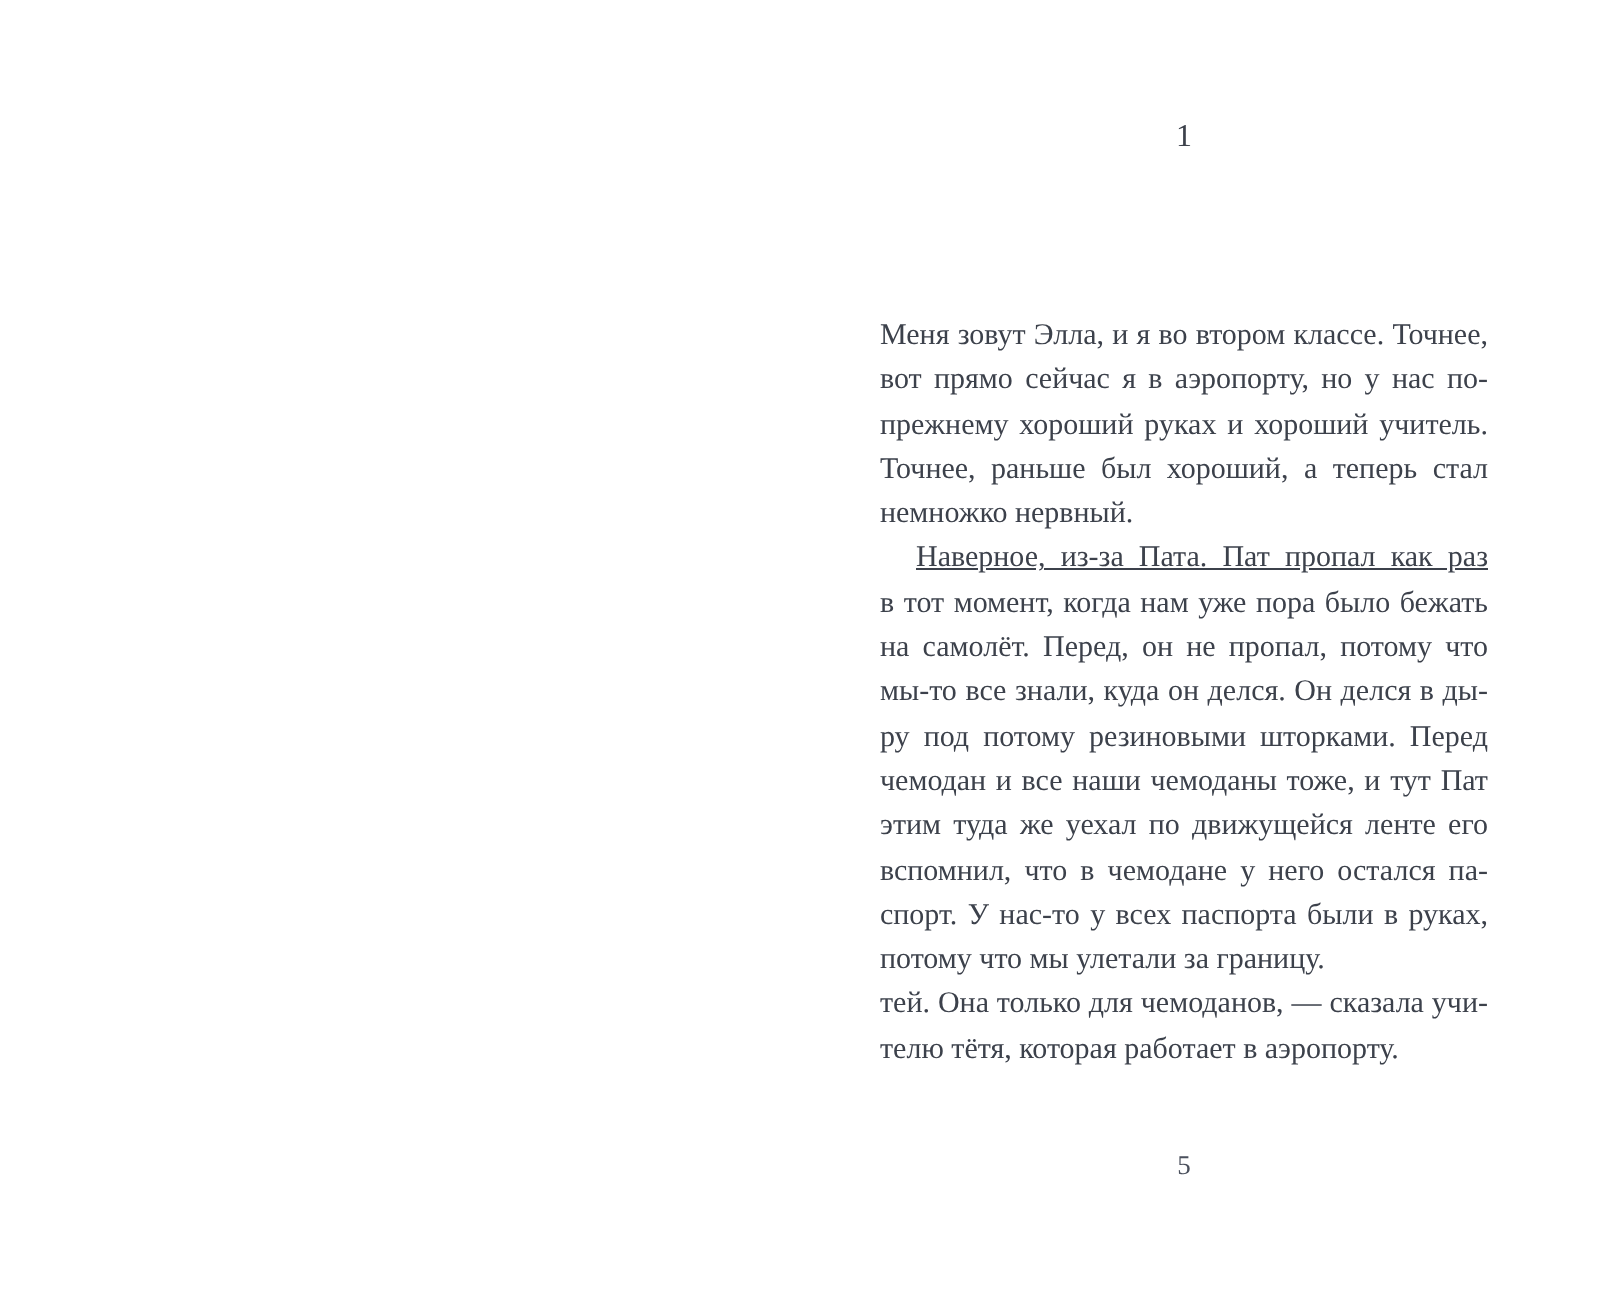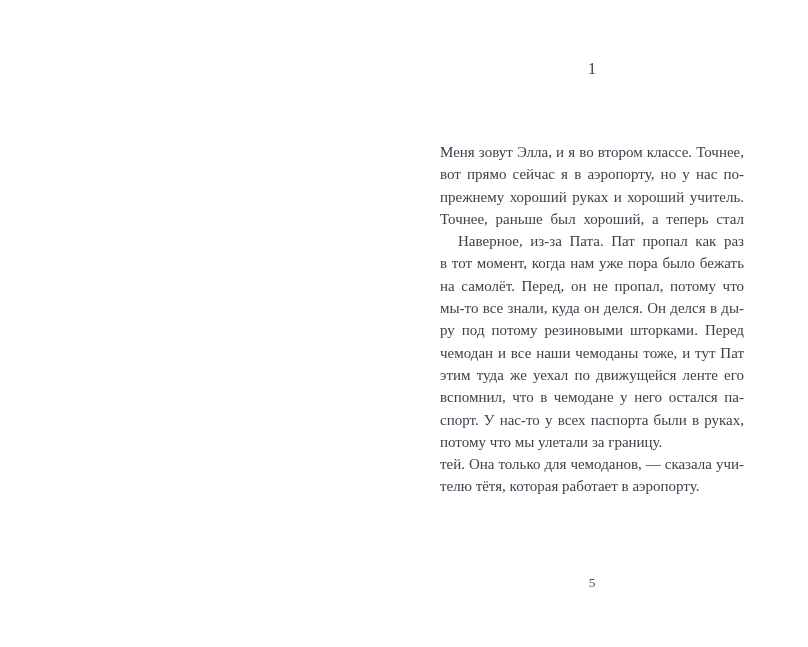--- a/index.html
+++ b/index.html
@@ -24,38 +24,39 @@
     top: 59px;
     width: 304px;
     text-align: center;
     font-size: 16px;
     line-height: 20px;
     color: var(--text-color, #3c414b);
   }
   .text-block {
     position: absolute;
     left: 440px;
-    top: 141px;
+    top: 157px;
     width: 304px;
     font-size: 15px;
     color: var(--text-color, #3c414b);
   }
   .paragraph {
     margin: 0;
   }
   .line {
     line-height: 22.3px;
     text-align: justify;
     text-align-last: justify;
   }
   .line.last {
     text-align-last: left;
   }
   .line.indent {
     text-indent: 18px;
+    text-decoration: underline;
   }
   .page-number {
     position: absolute;
     left: 440px;
     top: 575px;
     width: 304px;
     text-align: center;
     font-size: 13.5px;
     color: var(--muted-color, #4a505c);
   }
@@ -65,20 +66,21 @@
 
 <div class="book-page">
   <div class="chapter-number">1</div>
 
   <div class="text-block">
       <div class="paragraph">
         <div class="line">Меня зовут Элла, и я во втором классе. Точнее,</div>
         <div class="line">вот прямо сейчас я в аэропорту, но у нас по-</div>
         <div class="line">прежнему хороший руках и хороший учитель.</div>
         <div class="line">Точнее, раньше был хороший, а теперь стал</div>
+        <div class="line last">немножко нервный.</div>
       </div>
       <div class="paragraph">
         <div class="line indent">Наверное, из-за Пата. Пат пропал как раз</div>
         <div class="line">в тот момент, когда нам уже пора было бежать</div>
         <div class="line">на самолёт. Перед, он не пропал, потому что</div>
         <div class="line">мы-то все знали, куда он делся. Он делся в ды-</div>
         <div class="line">ру под потому резиновыми шторками. Перед</div>
         <div class="line">чемодан и все наши чемоданы тоже, и тут Пат</div>
         <div class="line">этим туда же уехал по движущейся ленте его</div>
         <div class="line">вспомнил, что в чемодане у него остался па-</div>

